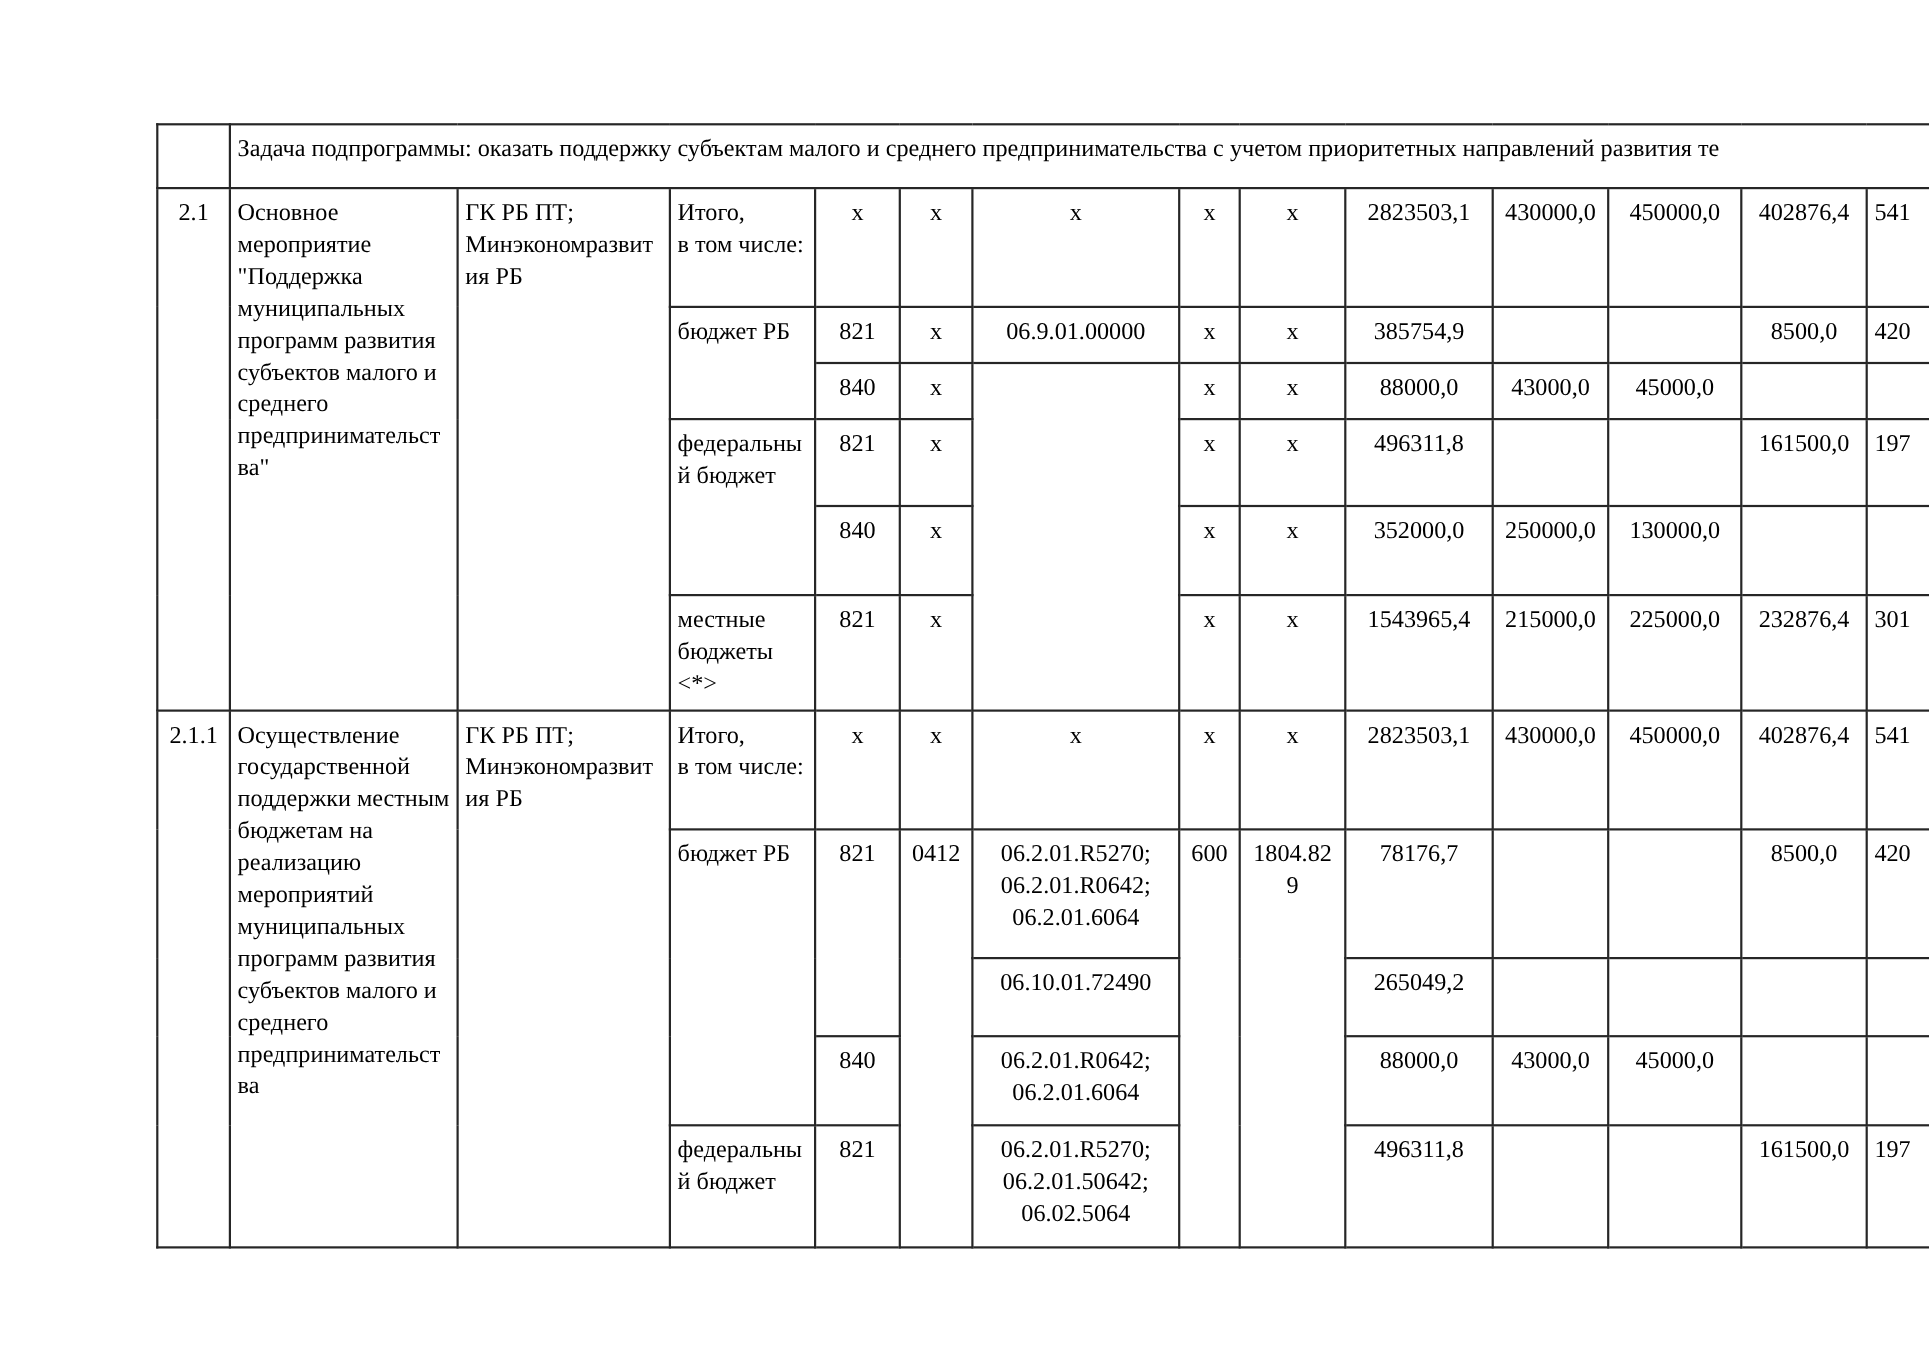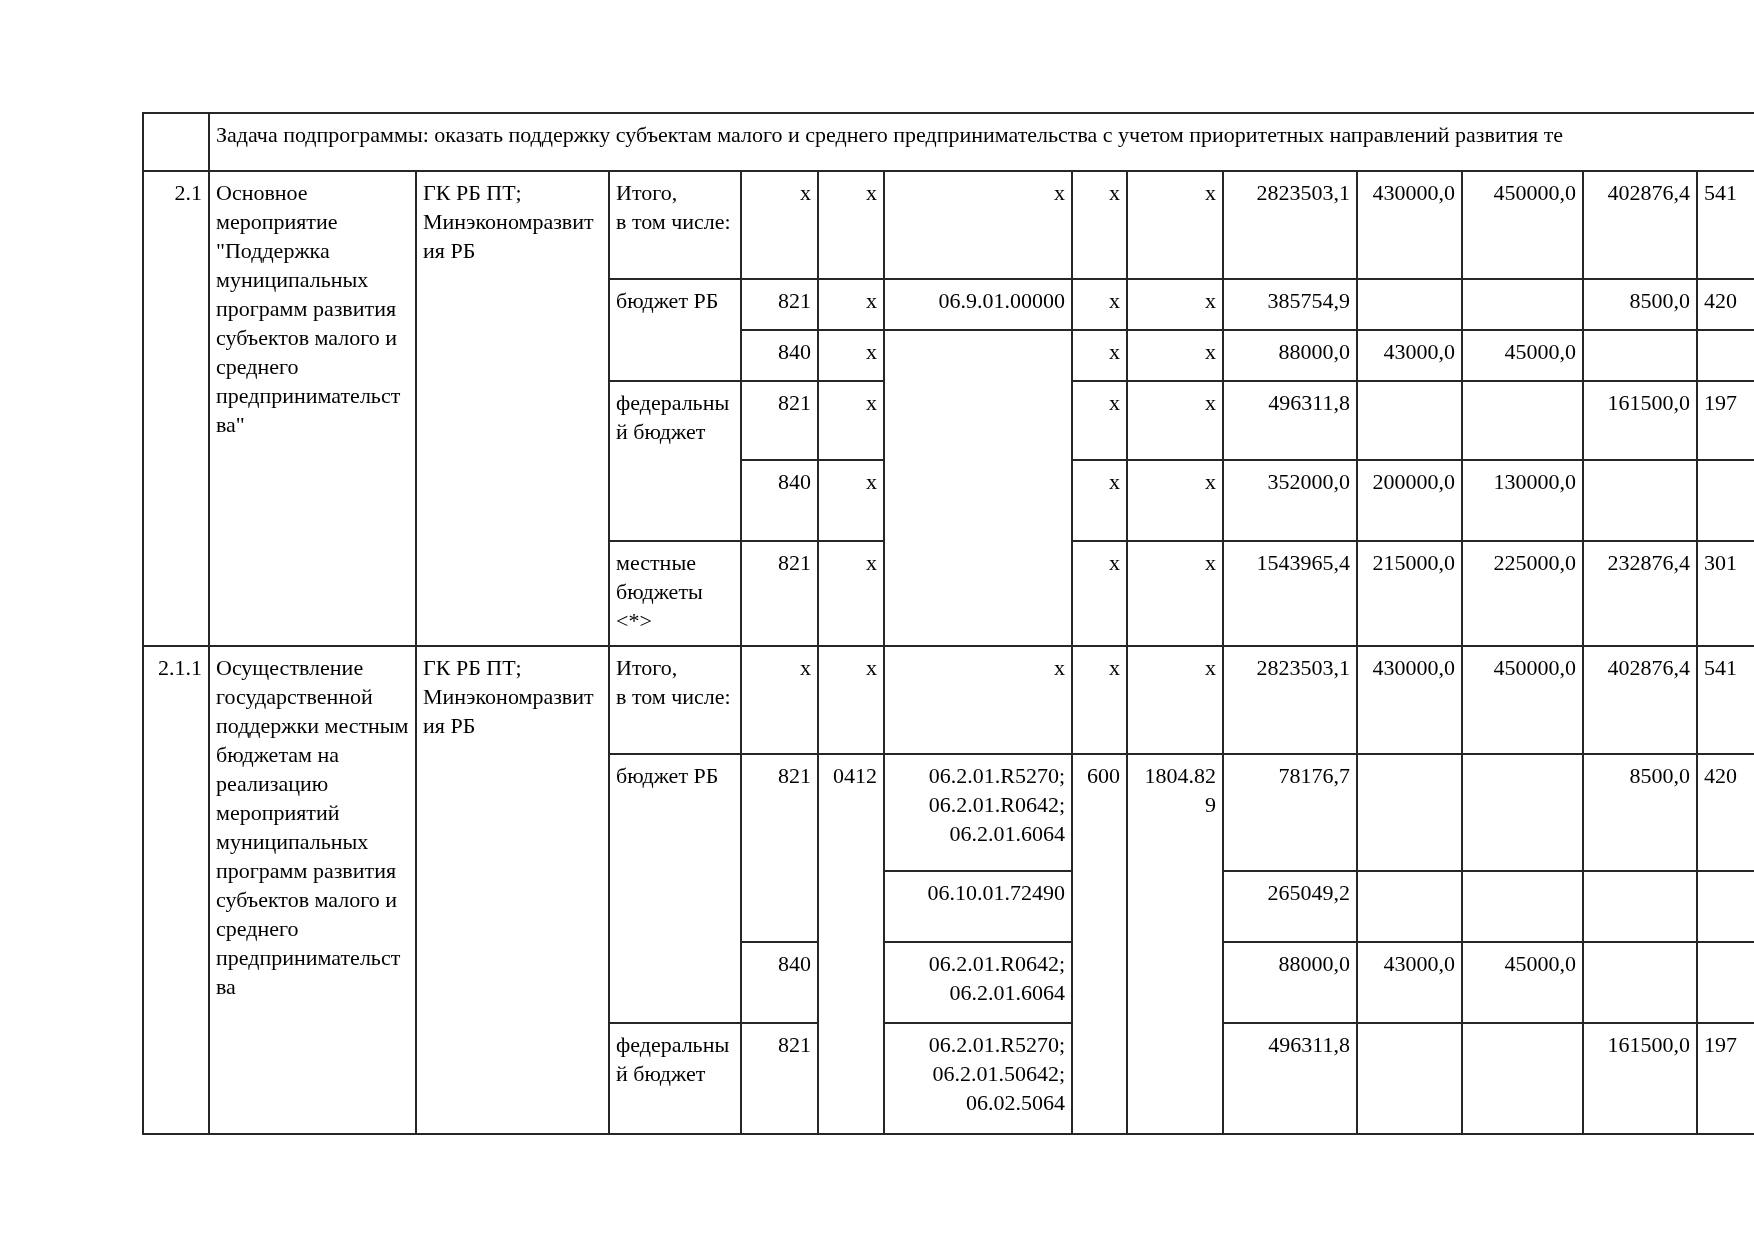--- a/index.html
+++ b/index.html
@@ -27,23 +27,23 @@
     vertical-align: top;
     font-family: "Liberation Serif", "DejaVu Serif", serif;
     font-size: 22px;
     line-height: 1.32;
     color: #000000;
     padding: 6px 6px 4px 6px;
     white-space: pre-line;
     overflow-wrap: break-word;
     word-wrap: break-word;
   }
-  td.ct { text-align: right; }
+  td.ct { text-align: center; }
   td.lt { text-align: left; padding-left: 8px; }
-  td.rt { text-align: right; padding-right: 8px; }
+  td.rt { text-align: center; padding-right: 8px; }
   td.cut { text-align: left; padding-left: 10px; }
   td.task-cell { vertical-align: middle; padding-left: 8px; }
 </style>
 </head>
 <body>
 
 <table class="doc">
   <colgroup>
     <col style="width:66px">
       <col style="width:207px">
@@ -124,21 +124,21 @@
     <td class="rt">161500,0</td>
     <td class="cut">197</td>
   </tr>
 
   <tr style="height:81px">
     <td class="ct">840</td>
     <td class="ct">x</td>
     <td class="ct">x</td>
     <td class="ct">x</td>
     <td class="rt">352000,0</td>
-    <td class="rt">200000,0</td>
+    <td class="rt">250000,0</td>
     <td class="rt">130000,0</td>
     <td class="rt"></td>
     <td class="cut"></td>
   </tr>
 
   <tr style="height:105px">
     <td class="lt">местные бюджеты &lt;*&gt;</td>
     <td class="ct">821</td>
     <td class="ct">x</td>
     <td class="ct">x</td>

